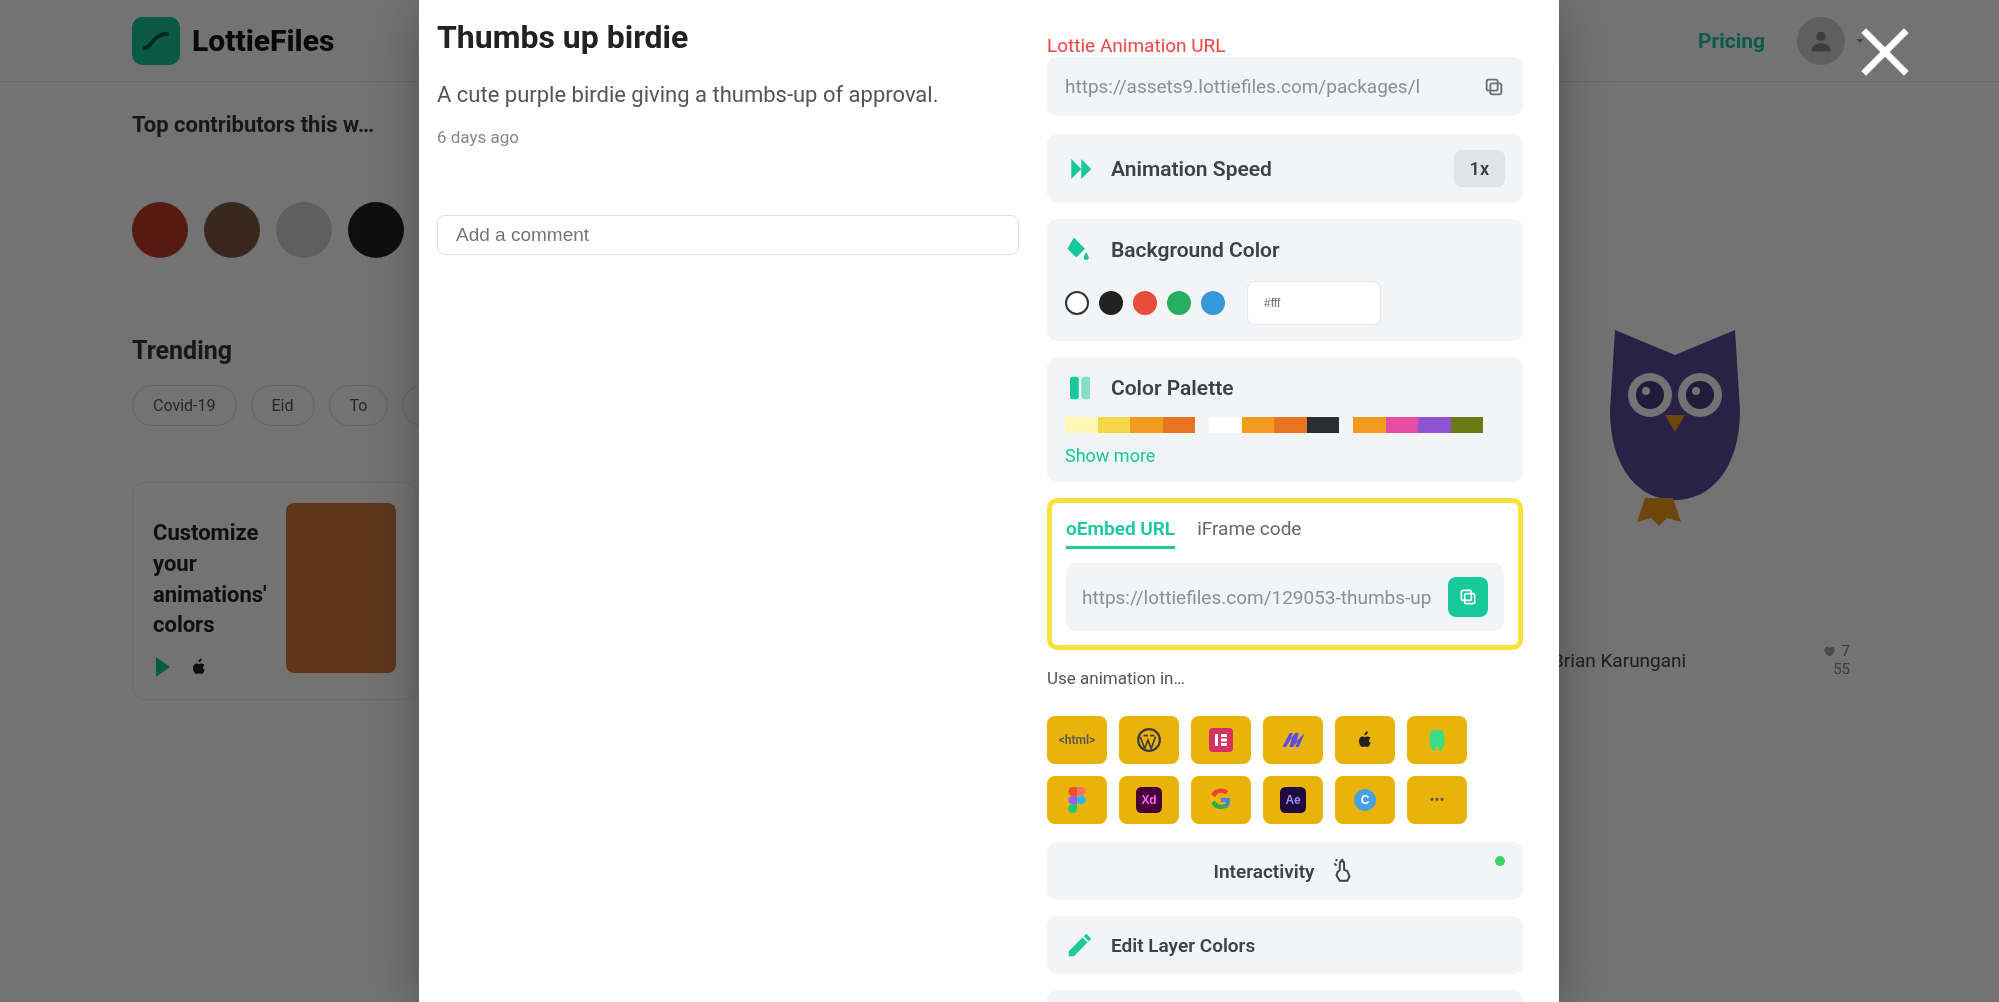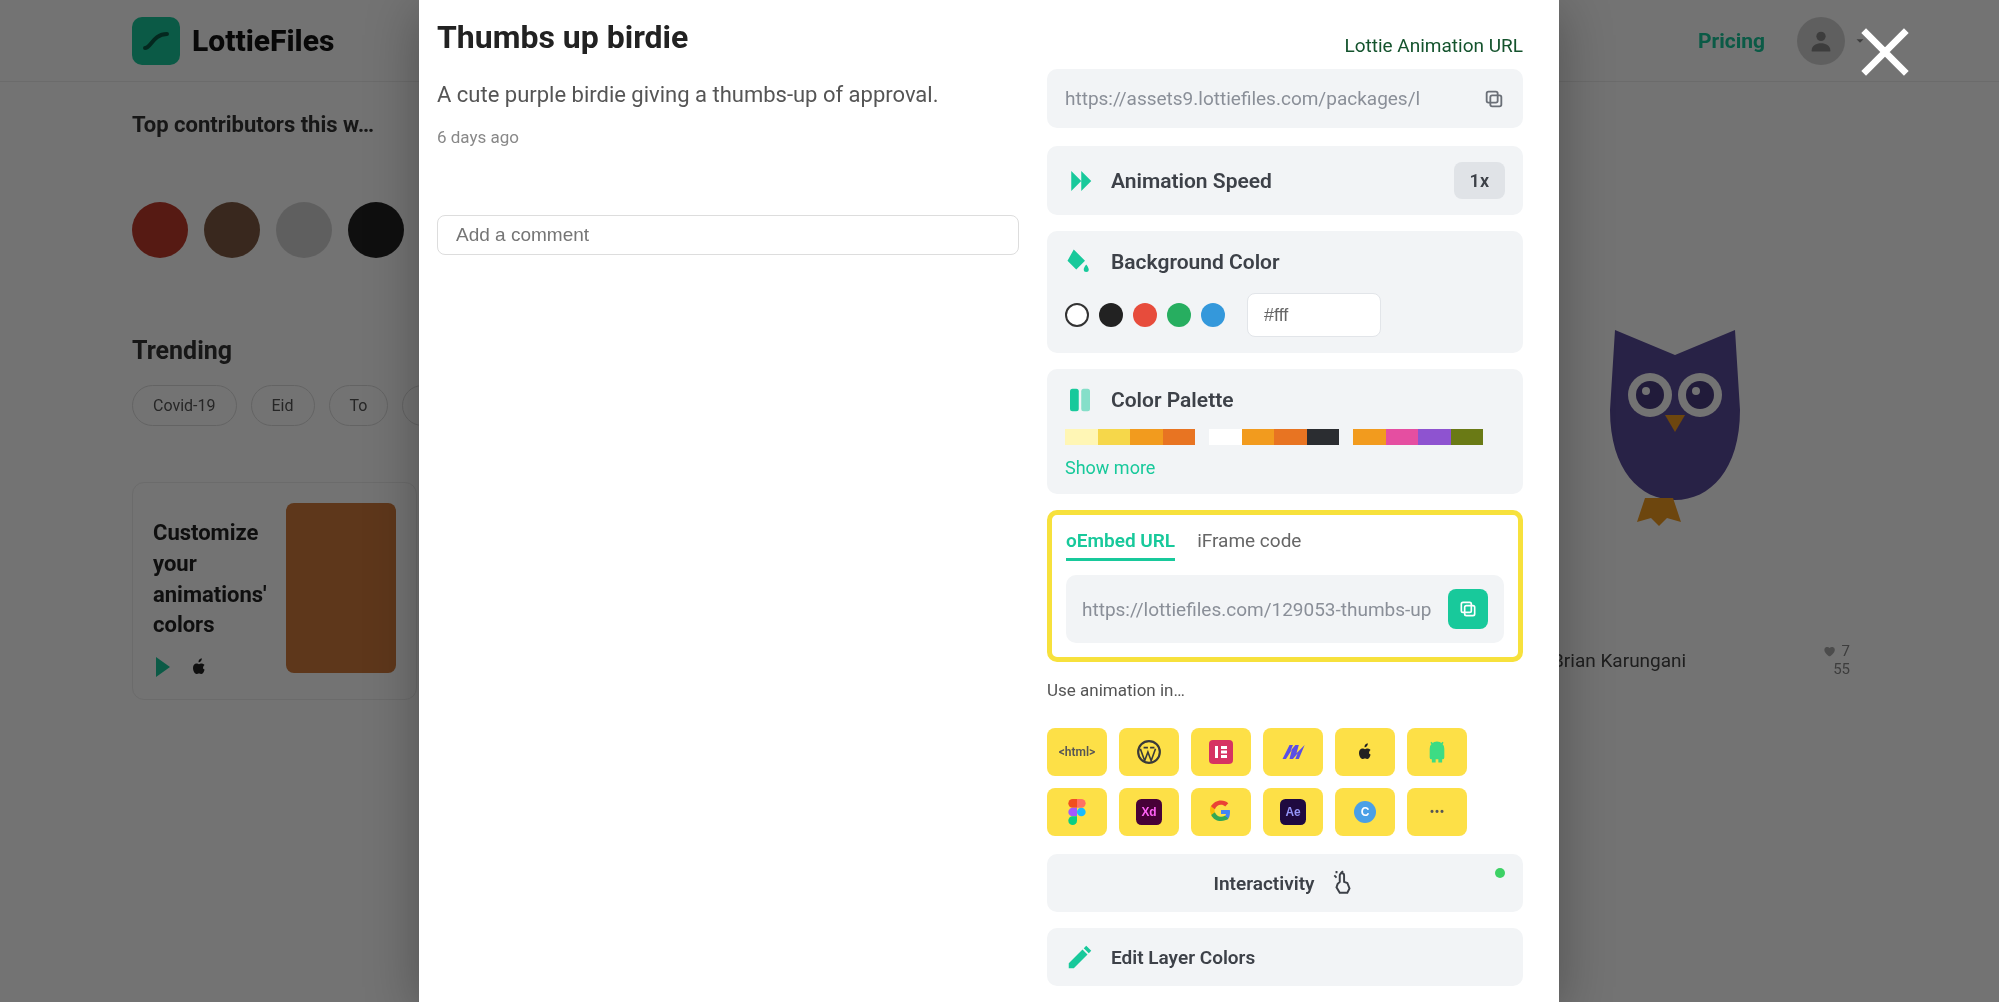--- a/index.html
+++ b/index.html
@@ -179,23 +179,21 @@
       padding: 0 18px;
       font-size: 19px;
       color: #888;
     }
     .modal-right {
       width: 512px;
       padding: 34px 36px 0 0;
     }
     .side-label {
       font-size: 19px;
-      color: #14532d;
-      margin-bottom: 12px;
-      text-align: right;
+      color: #ef4444;
     }
     .url-box {
       display: flex;
       align-items: center;
       background: #f2f4f6;
       border-radius: 10px;
       padding: 18px;
       margin-bottom: 18px;
       gap: 10px;
     }
@@ -242,21 +240,21 @@
     .sw { width: 24px;height:24px;border-radius:50%;}
     .sw-white{background:#fff;border:2px solid #333;}
     .sw-black{background:#222;}
     .sw-red{background:#e74c3c;}
     .sw-green{background:#27ae60;}
     .sw-blue{background:#3498db;}
     .hex-input{
       margin-left: 12px;
       border:1px solid #e2e5e9;
       background:#fff;border-radius:8px;
-      height:44px;padding:0 16px;font-size:18px;color:#666;width:134px;
+      height:44px;padding:0 16px;font-size:12px;color:#666;width:134px;
     }
     .palettes {
       display:flex;gap:14px;margin-top:14px;
     }
     .palette{display:flex;width:130px;height:16px;}
     .palette span{flex:1;}
     .show-more{color:#18c99b;font-size:18px;margin-top:12px;cursor:pointer;}
 
     .highlight-box {
       border: 5px solid #f7e13c;
@@ -269,21 +267,21 @@
     }
     .tab{font-size:19px;color:#666;padding-bottom:6px;}
     .tab.active{color:#18c99b;border-bottom:3px solid #18c99b;font-weight:600;}
     .embed-url-row{
       display:flex;align-items:center;background:#f2f4f6;border-radius:10px;padding:14px 16px;gap:10px;
     }
     .embed-url-text{flex:1;color:#8a8f98;font-size:19px;white-space:nowrap;overflow:hidden;}
     .copy-btn-green{width:40px;height:40px;background:#18c99b;border-radius:8px;display:flex;align-items:center;justify-content:center;}
     .use-label{font-size:17px;color:#555;margin-bottom:28px;}
     .app-grid{display:flex;gap:12px;flex-wrap:wrap;margin-bottom:18px;}
-    .app-tile{width:60px;height:48px;background:#fde047;border-radius:8px;display:flex;align-items:center;justify-content:center;font-size:15px;color:#555;}
+    .app-tile{width:60px;height:48px;background:#eab308;border-radius:8px;display:flex;align-items:center;justify-content:center;font-size:15px;color:#555;}
     .html-tile{font-size:12px;font-weight:600;}
     .action-row{
       background:#f2f4f6;border-radius:10px;height:58px;display:flex;align-items:center;padding:0 18px;gap:16px;margin-bottom:16px;font-size:19px;color:#3d4148;font-weight:600;
     }
     .action-row .panel-icon{color:#18c99b;}
     .interactivity-row{justify-content:center;position:relative;}
     .green-dot{position:absolute;right:18px;top:14px;width:10px;height:10px;border-radius:50%;background:#3dd165;}
 
     .close-btn{
       position:absolute;

